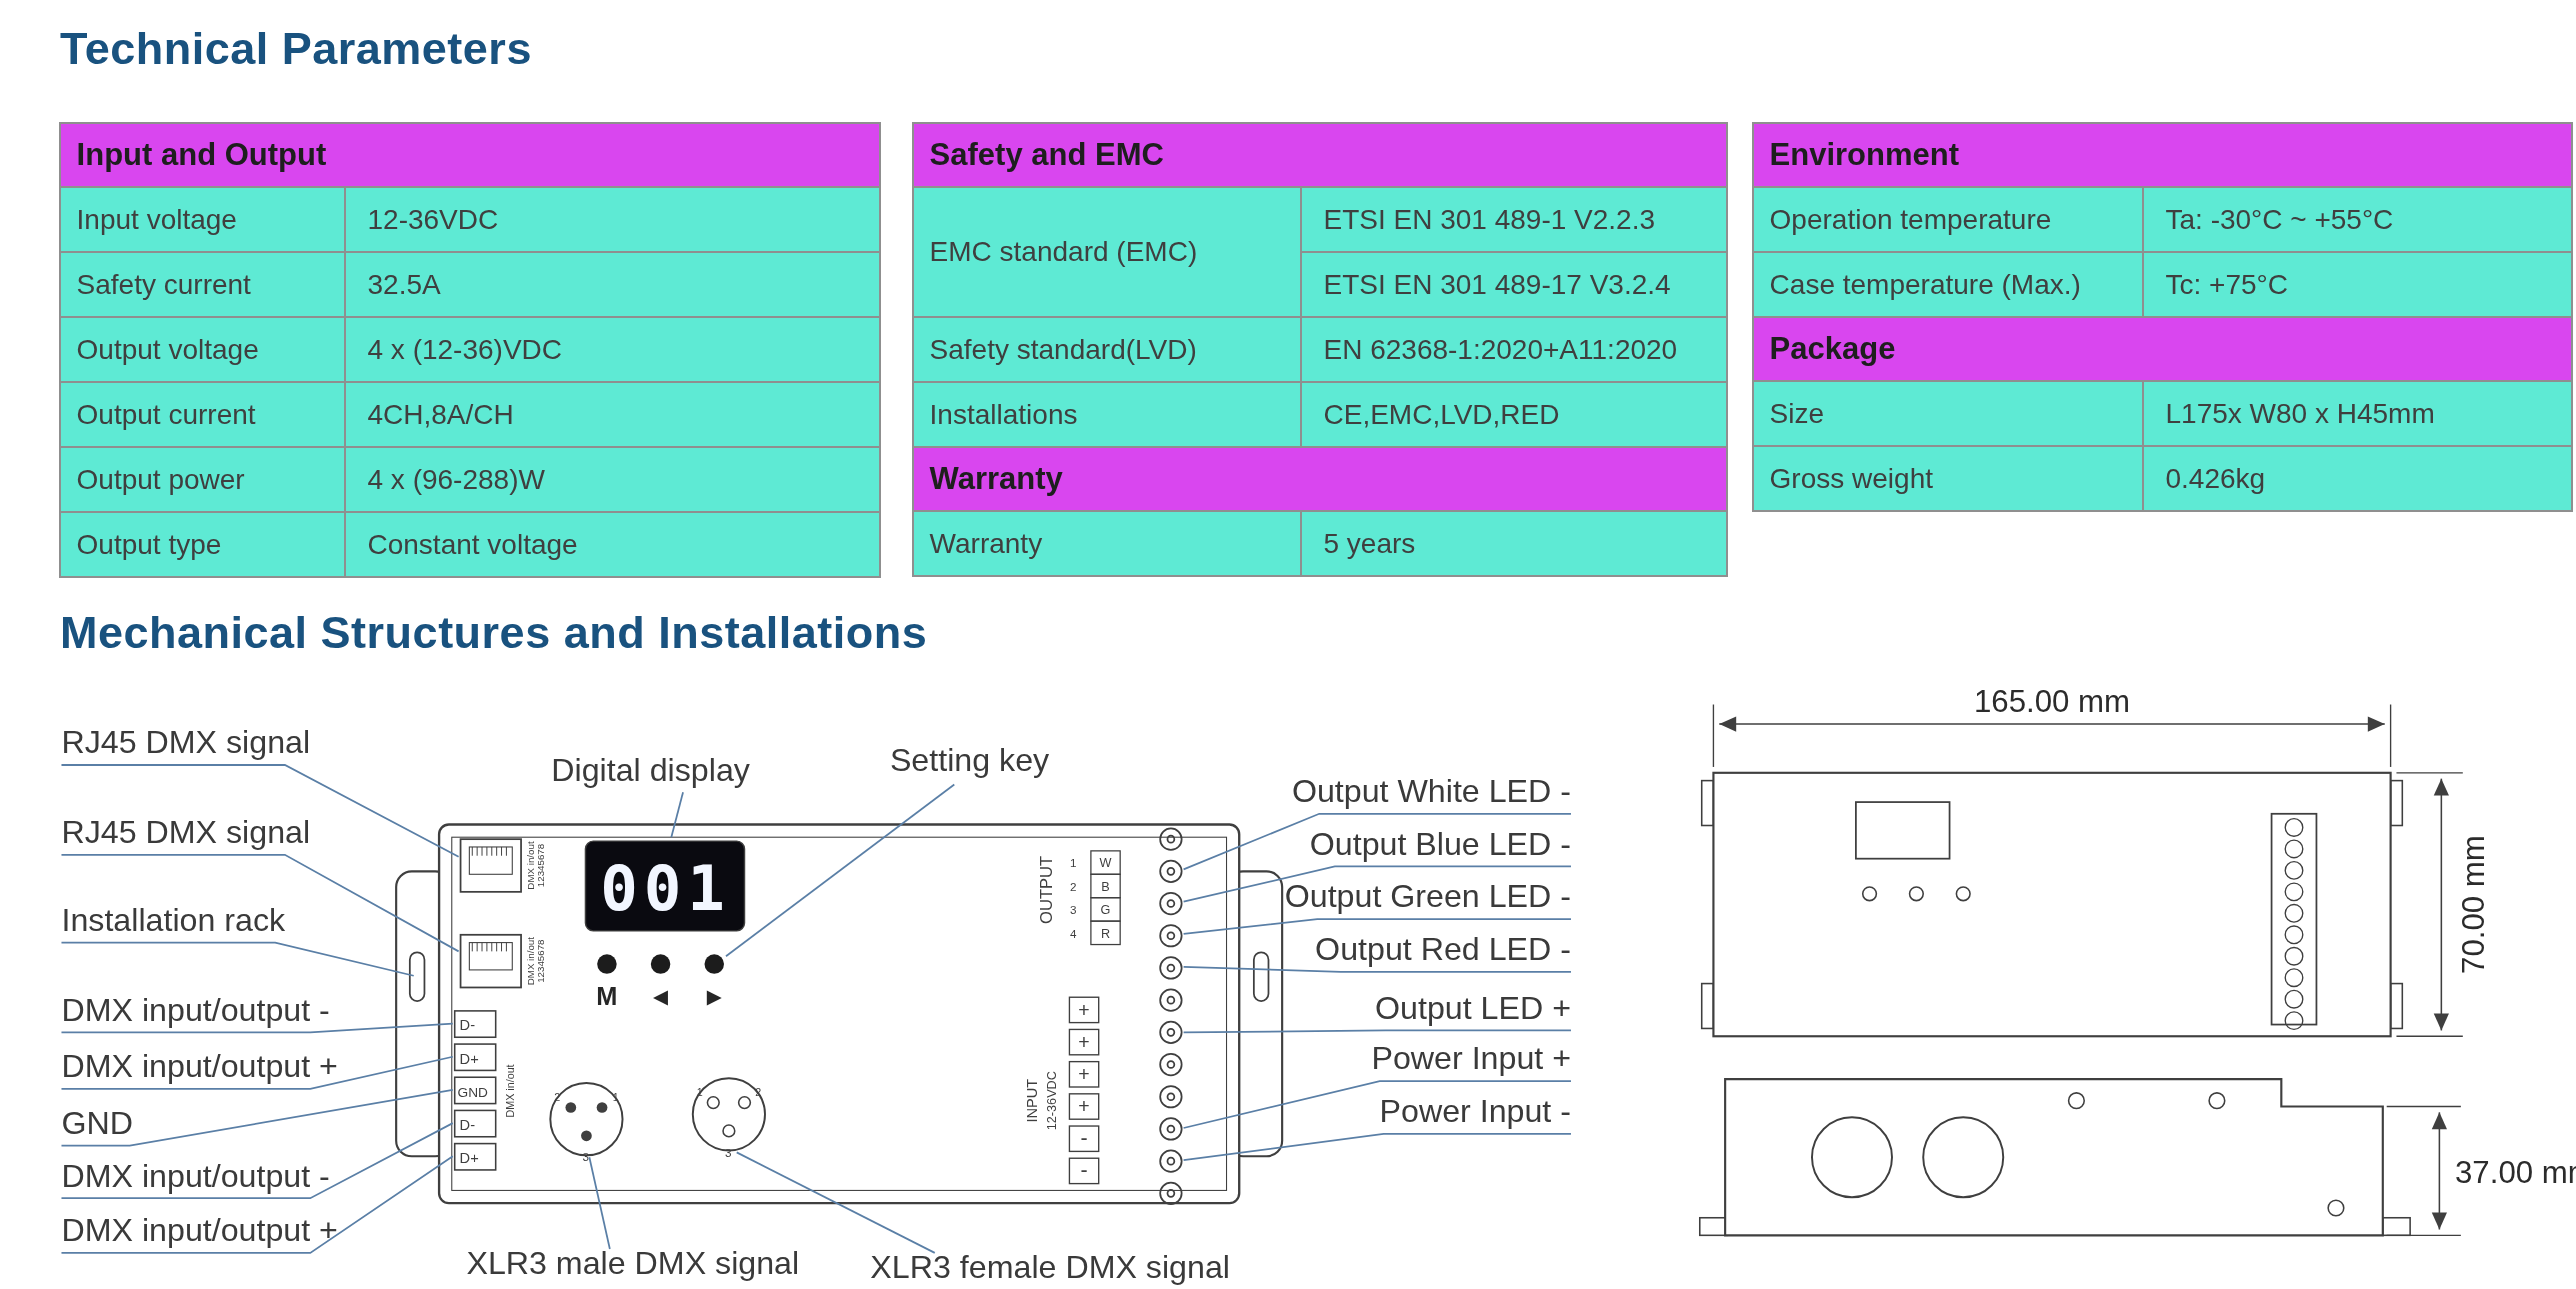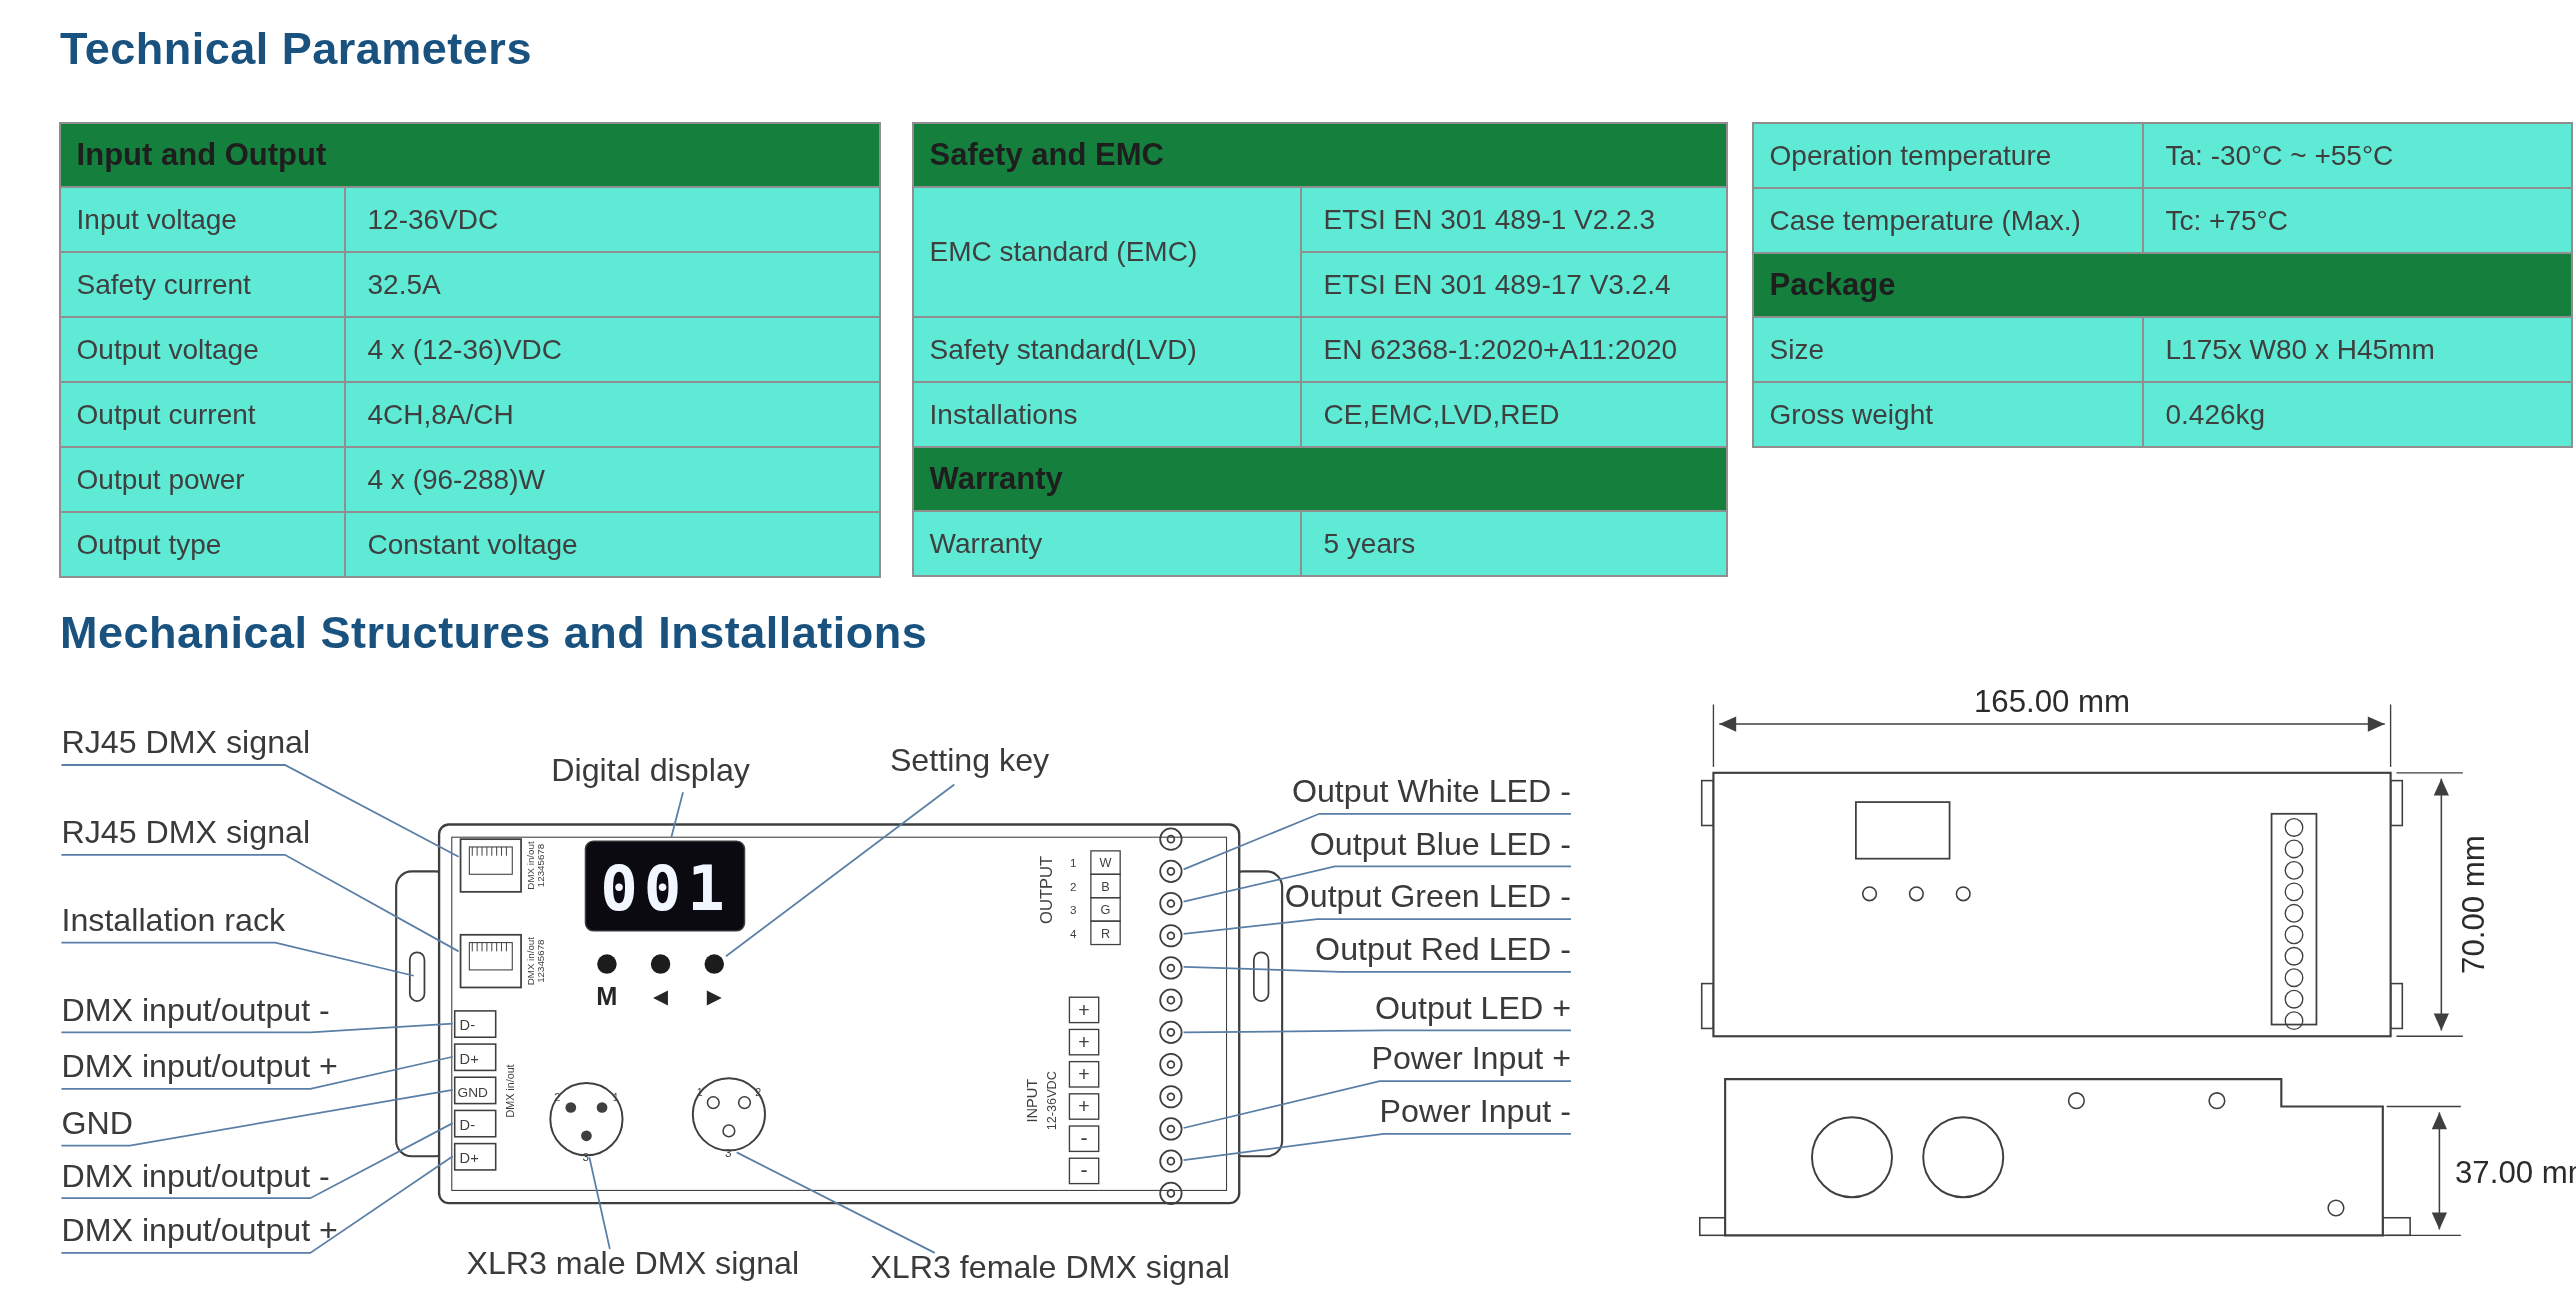--- a/index.html
+++ b/index.html
@@ -12,21 +12,21 @@
   }
   #title-tech{top:23.4px}
   #title-mech{top:607px}
   .spec-table{position:absolute;top:122px;border-collapse:collapse;table-layout:fixed;background:#fff}
   .spec-table td{
     border:2px solid #8f8f8f;font-size:28px;color:#3f3f3f;height:63px;
     padding:0 7.8px 0 15.6px;vertical-align:middle;background:#5eead4;white-space:nowrap;
   }
   .spec-table td.val{padding-left:21.5px}
   .spec-table tr.hdr td{
-    background:#15803d;font-size:31px;font-weight:700;color:#1e1e1e;height:62px;
+    background:#d946ef;font-size:31px;font-weight:700;color:#1e1e1e;height:62px;
   }
   #t-io{left:59px;width:820px}
   #t-safety{left:912px;width:815px}
   #t-env{left:1752px;width:820px}
   svg text{stroke:none}
 </style>
 </head>
 <body>
 
 <h1 class="section-title" id="title-tech">Technical Parameters</h1>
@@ -100,20 +100,23 @@
     </tr>
   </tbody>
 </table>
 
 <table class="spec-table" id="t-env">
   <colgroup>
       <col style="width:390px">
       <col style="width:429px">
     </colgroup>
   <tbody>
+    <tr class="hdr">
+      <td colspan="2">Environment</td>
+    </tr>
     <tr>
       <td class="lbl">Operation temperature</td>
       <td class="val">Ta: -30°C ~ +55°C</td>
     </tr>
     <tr>
       <td class="lbl">Case temperature (Max.)</td>
       <td class="val">Tc: +75°C</td>
     </tr>
     <tr class="hdr">
       <td colspan="2">Package</td>

